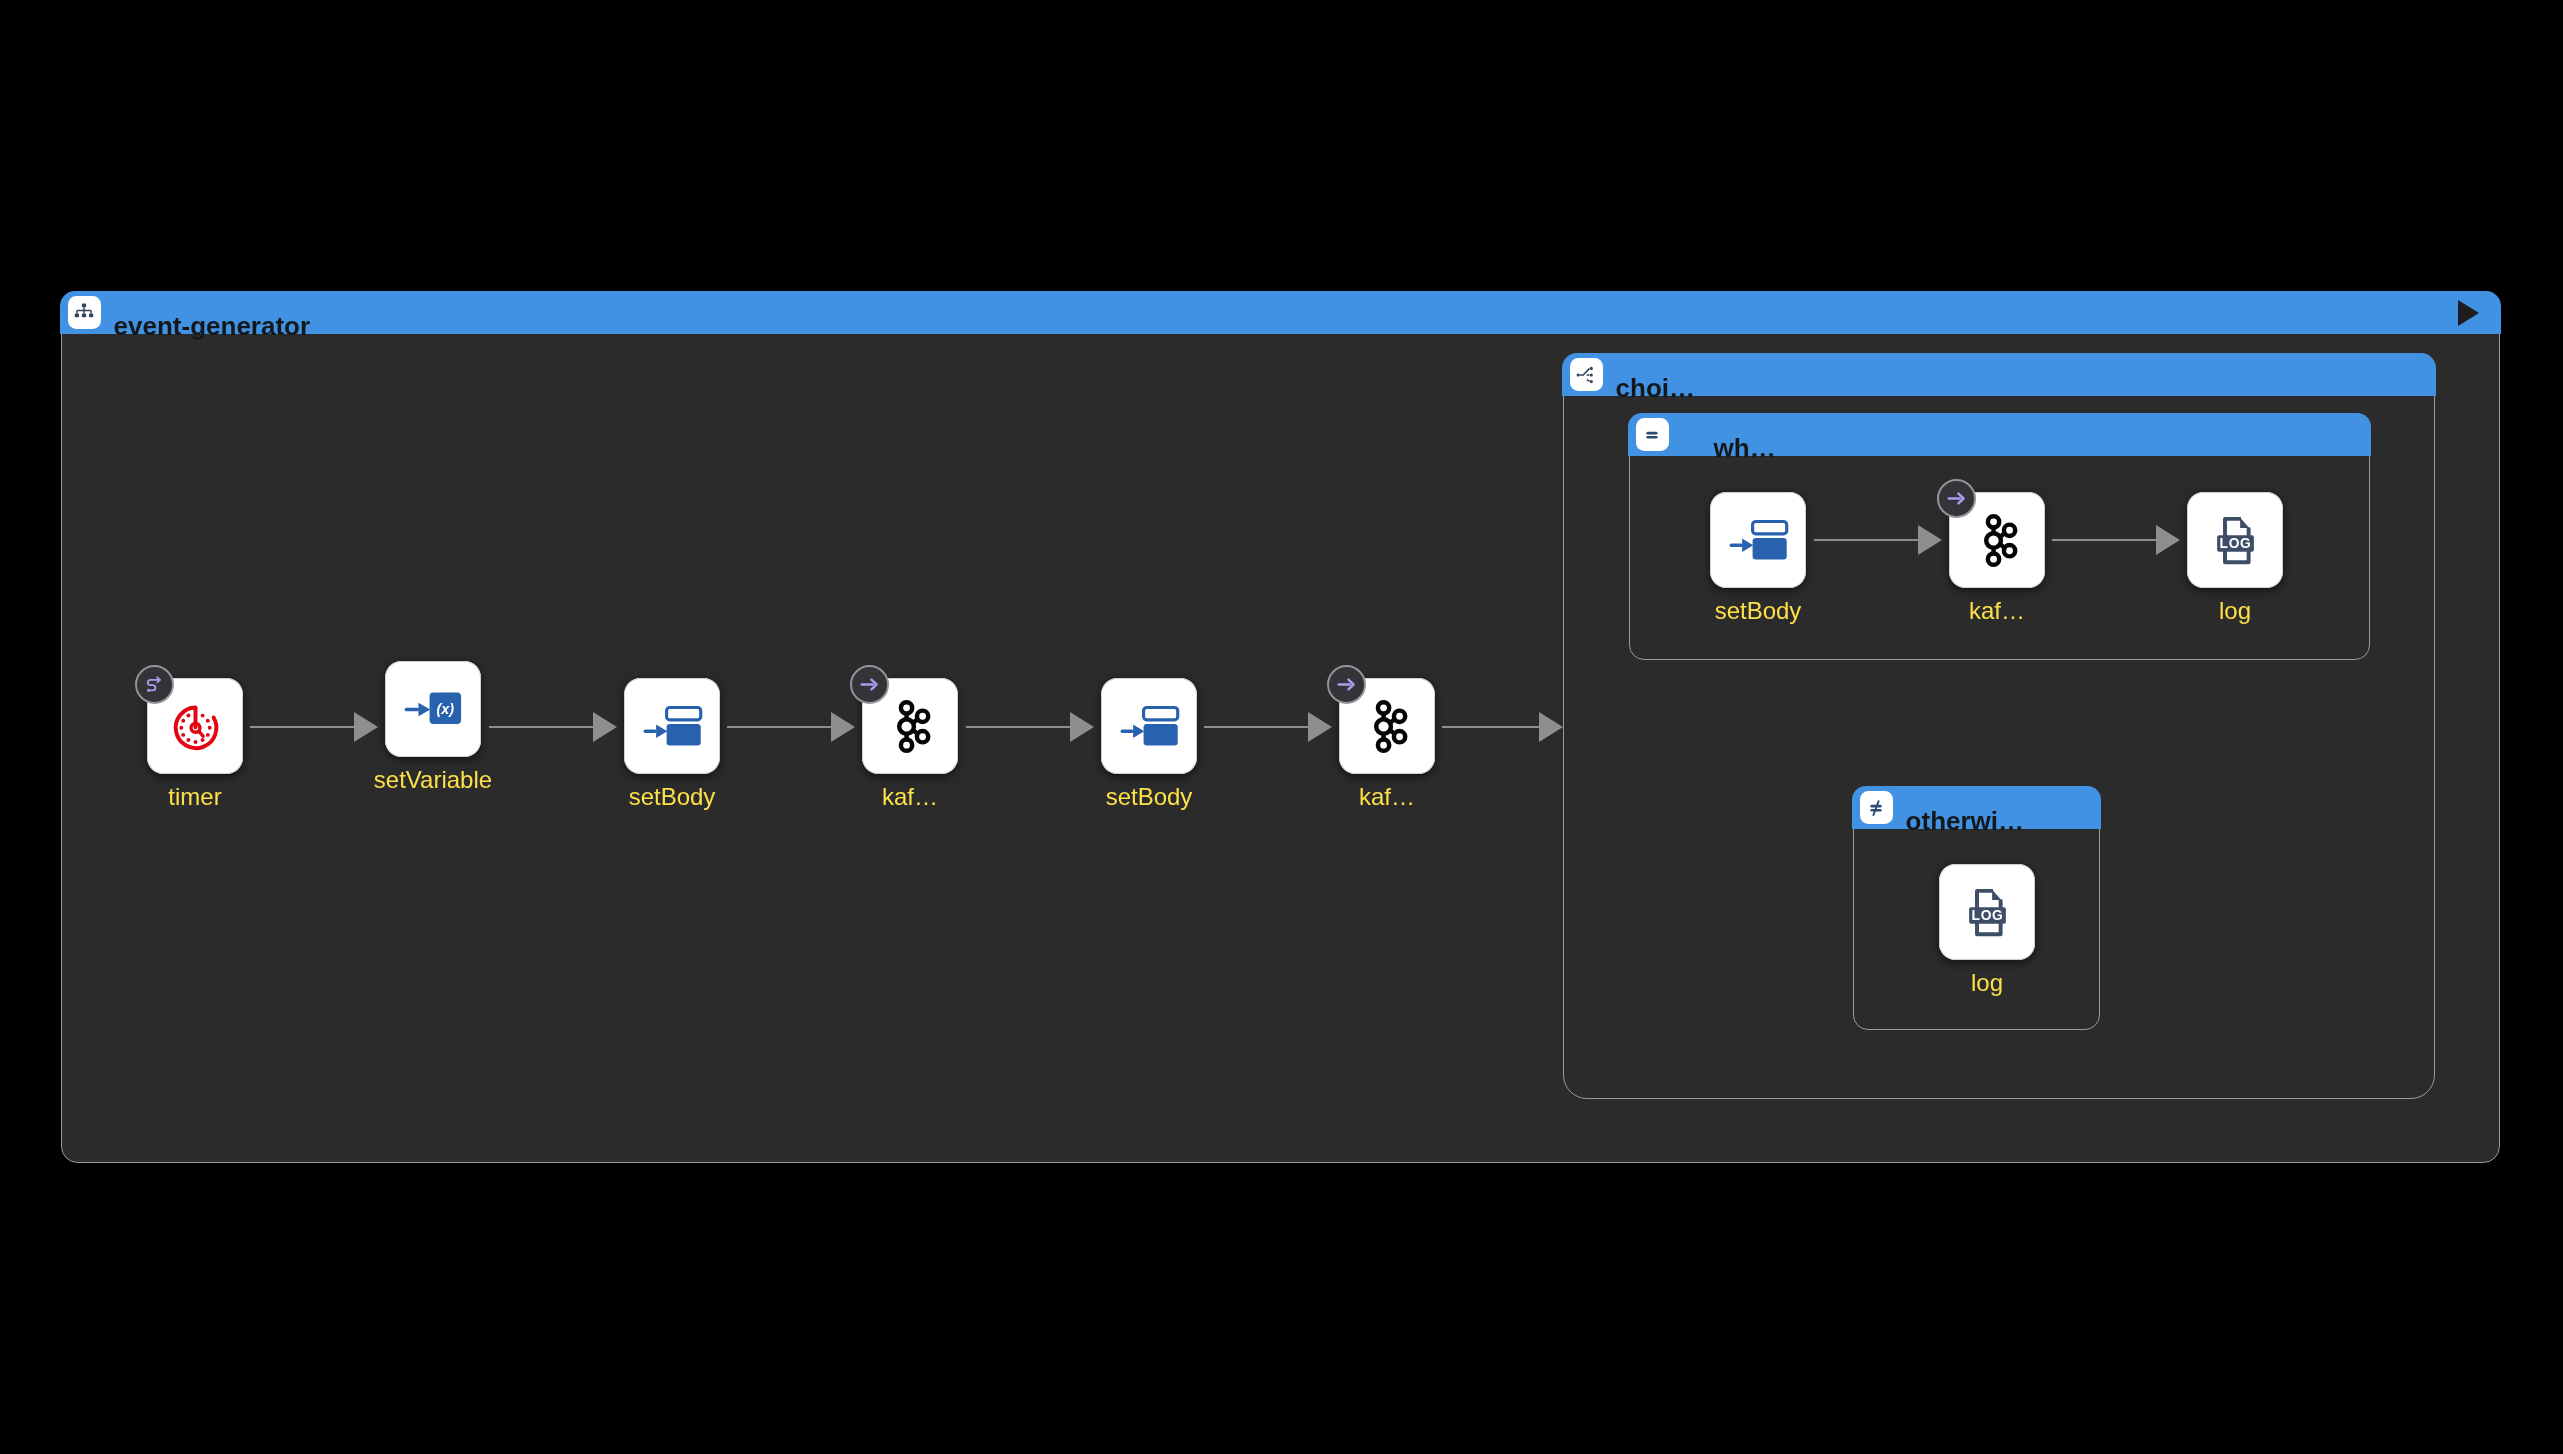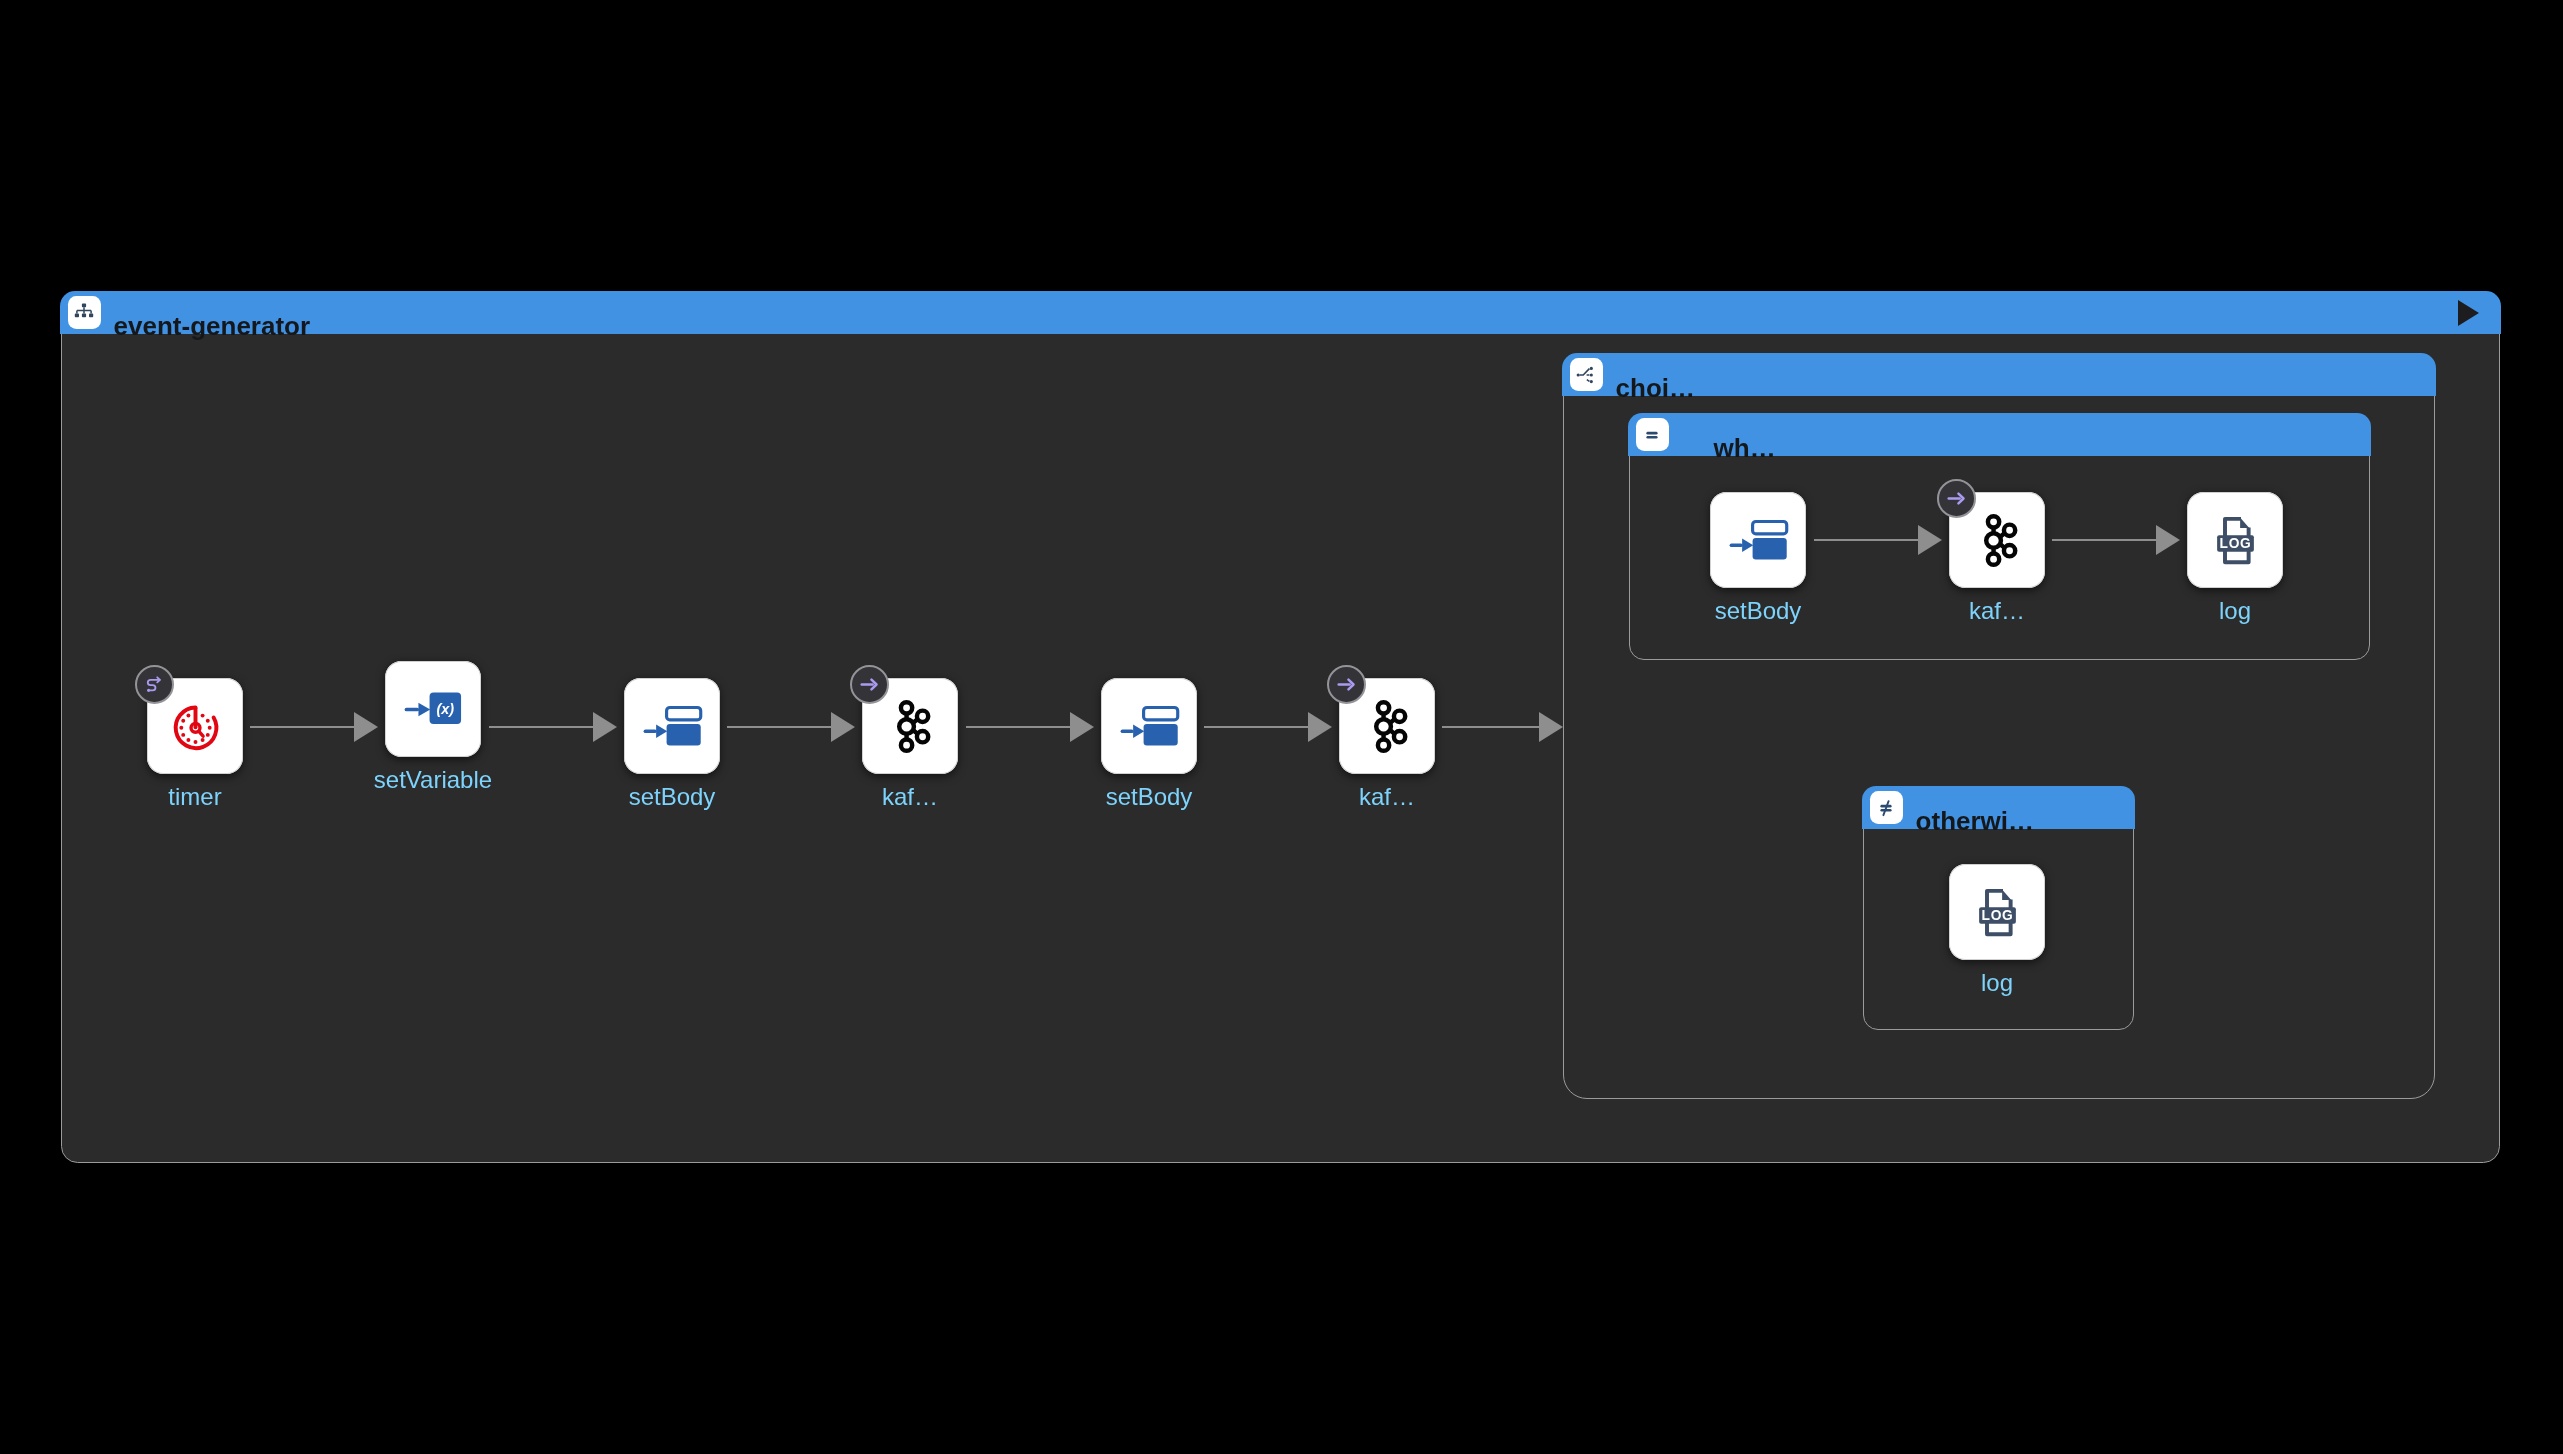--- a/index.html
+++ b/index.html
@@ -44,21 +44,21 @@
   }
   
   .node{position:absolute;width:96px;height:96px;}
   .node-square{
     width:96px;height:96px;background:#fff;border-radius:16.6px;
     box-shadow:0 2.8px 8.3px rgba(0,0,0,.55), inset 0 0 0 0.9px #cfcfcf;
     display:flex;align-items:center;justify-content:center;
   }
   .node-label{
     position:absolute;top:105px;left:-30.5px;width:157px;
-    text-align:center;color:#7dd3fc;font-size:24px;line-height:28px;
+    text-align:center;color:#fde047;font-size:24px;line-height:28px;
   }
   .badge{
     position:absolute;left:-12px;top:-13px;width:39px;height:39px;
     border-radius:50%;background:#343438;border:2.3px solid #939398;
     box-sizing:border-box;display:flex;align-items:center;justify-content:center;
     z-index:3;
   }
   
   .arrow{position:absolute;height:30px;display:flex;align-items:center;}
   .arrow .line{flex:1;height:2.8px;background:#8e8e8e;}
@@ -331,21 +331,21 @@
       <div class="node" style="left:557px;top:77px;">
         <div class="node-square">
           <svg width="63" height="63" viewBox="0 0 68 68">
               <use href="#sym-log"></use>
             </svg>
         </div>
         <div class="node-label">log</div>
       </div>
     </div>
 
-    <div class="subgroup" style="left:299px;top:432px;width:271px;height:243px;">
+    <div class="subgroup" style="left:289px;top:432px;width:247px;height:243px;">
       <div class="group-header" style="border-radius:14px 14px 0 0;">
         <span class="hdr-icon">
           <svg width="24" height="24" viewBox="0 0 26 26">
               <use href="#sym-neq"></use>
             </svg>
         </span>
         <span class="hdr-title">otherwi…</span>
       </div>
 
       <div class="node" style="left:85px;top:76px;">

